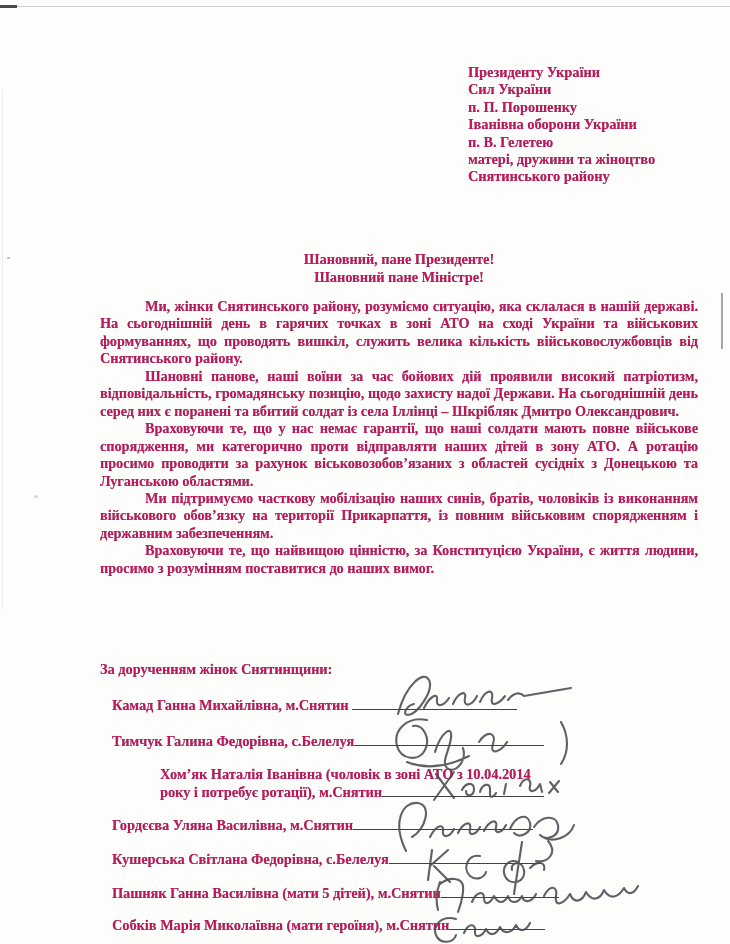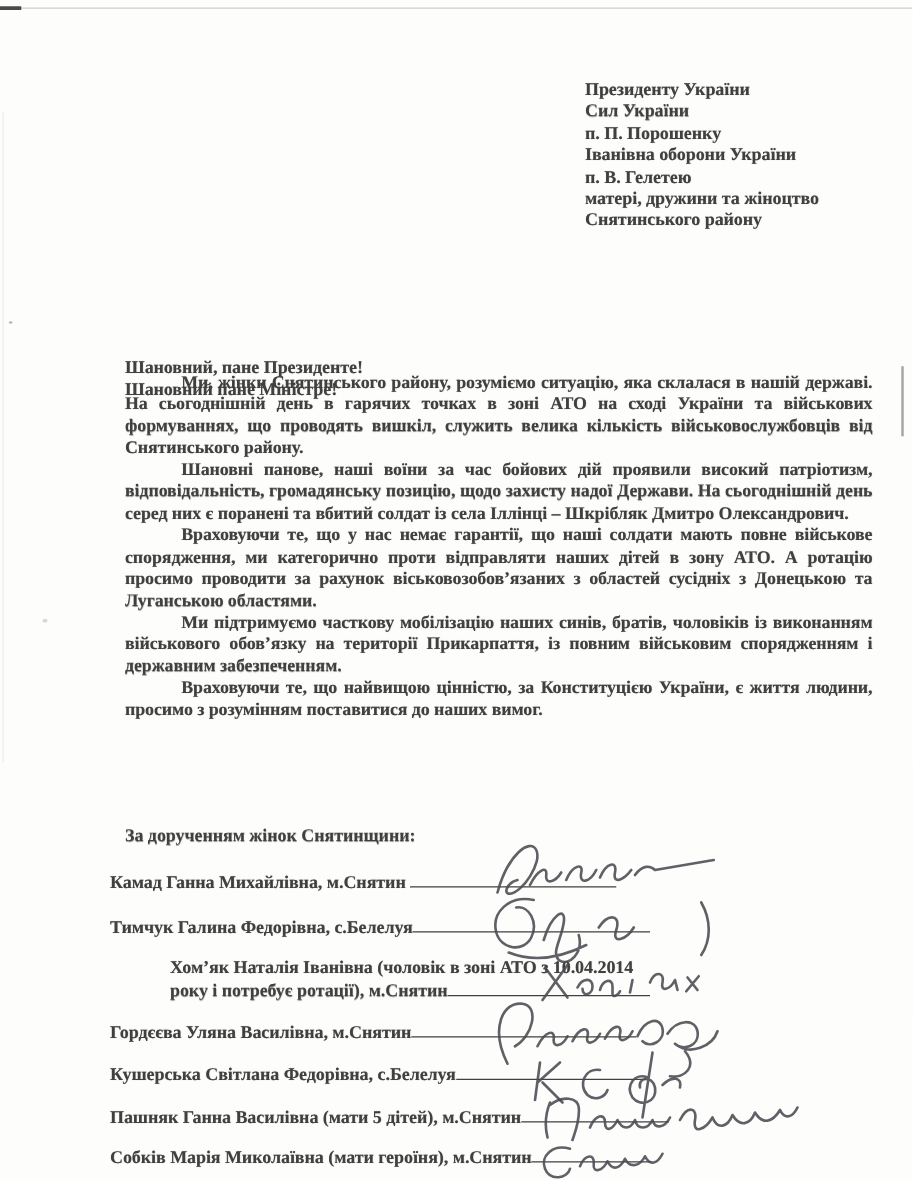--- a/index.html
+++ b/index.html
@@ -2,52 +2,52 @@
 <html><head>
 <meta charset="utf-8">
 <style>
   * { margin:0; padding:0; box-sizing:border-box; }
   html,body { width:730px; height:944px; overflow:hidden; }
   body { font-family:"Liberation Serif","DejaVu Serif",serif; background:#ffffff; }
 
   .page {
     position:relative; width:730px; height:944px;
     background:#fdfdfc; overflow:hidden;
-    color:#404040; font-weight:bold;
+    color:#be185d; font-weight:bold;
     text-shadow:0.2px 0.2px 0.6px rgba(70,64,60,0.55);
   }
 
   
   .art { position:absolute; pointer-events:none; }
   .top-hairline { top:6px; left:0; width:730px; height:1px; background:rgba(135,135,135,0.38); }
   .top-dash { top:5px; left:0; width:17px; height:3px; background:#4a4a4a; }
   .right-line { top:293px; left:721px; width:2px; height:56px; background:rgba(95,95,100,0.55); }
   .left-hairline { top:90px; left:2px; width:1px; height:520px; background:rgba(150,150,150,0.16); }
   .speck-a { top:257px; left:7px; width:3px; height:2px; background:rgba(120,120,120,0.5); border-radius:50%; }
   .speck-b { top:495px; left:34px; width:4px; height:3px; background:rgba(140,140,140,0.35); border-radius:50%; }
 
   .address {
     position:absolute; left:468px; top:64px;
     font-size:14.3px; line-height:17.4px; white-space:nowrap;
   }
 
   .salutation {
     position:absolute; left:100px; top:251px; width:598px;
-    text-align:left; font-size:14.3px; line-height:17.6px;margin-top:35px;
+    text-align:center; font-size:14.3px; line-height:17.6px;
   }
 
   .body-text {
     position:absolute; left:100px; top:298px; width:598px;
     font-size:14.2px; line-height:17.45px; text-align:justify;
   }
   .body-text p { text-indent:45px; }
 
   .closing { position:absolute; left:100px; top:661px; font-size:14.3px; }
 
-  .sig-row { position:absolute; left:88px; font-size:14.3px; line-height:17.6px; }
+  .sig-row { position:absolute; left:112px; font-size:14.3px; line-height:17.6px; }
   .r1 { top:697px; }
   .r2 { top:733px; }
   .r3 { top:766px; width:478px;margin-left:48px; }
   .r4 { top:817px; }
   .r5 { top:851px; }
   .r6 { top:885px; }
   .r7 { top:917px; }
 
   .sig-line {
     display:inline-block; height:13px;

